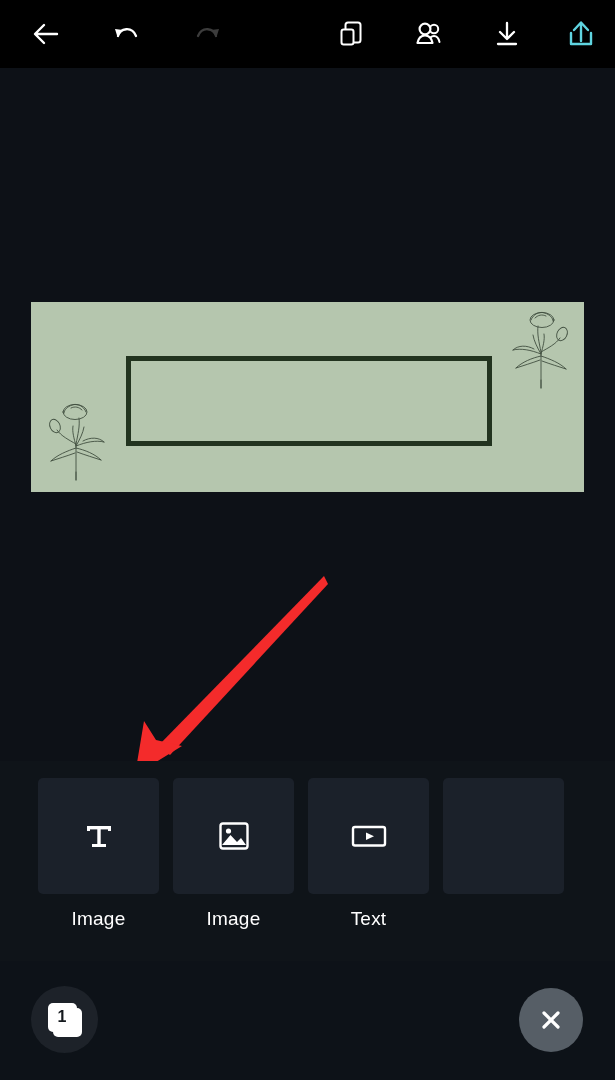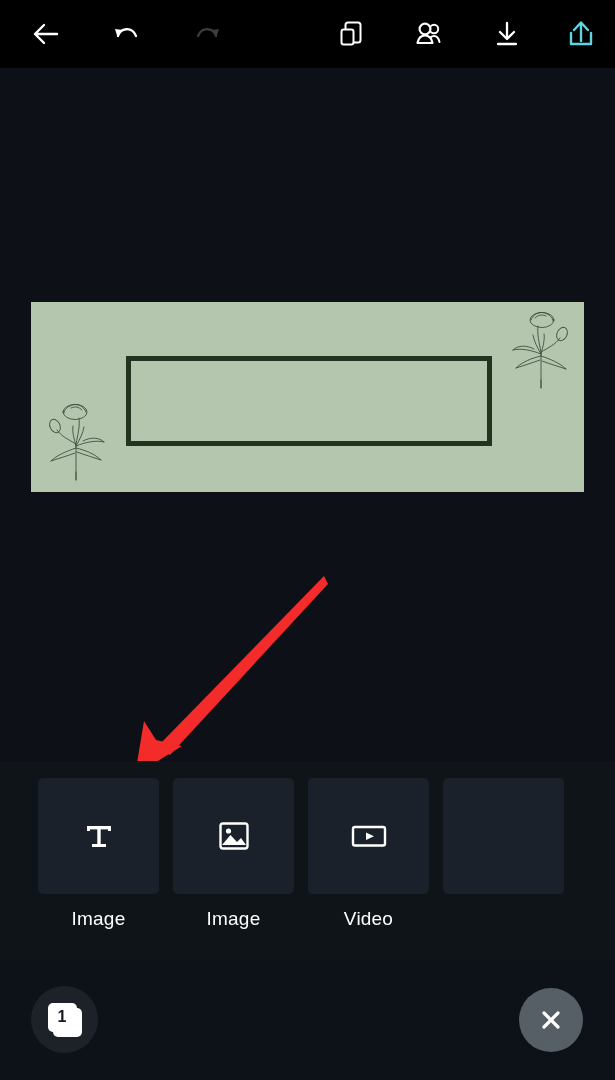--- a/index.html
+++ b/index.html
@@ -277,21 +277,21 @@
       <div class="tool-label">Image</div>
     </div>
 
     <div class="tool">
       <div class="tool-tile">
         <svg width="44" height="44" viewBox="0 0 44 44">
           <rect x="6" y="13" width="32" height="18.5" rx="2" fill="none" stroke="#ffffff" stroke-width="2.4"></rect>
           <path d="M19 18.5 L27 22.3 L19 26.1 Z" fill="#ffffff"></path>
         </svg>
       </div>
-      <div class="tool-label">Video</div>
+      <div class="tool-label">Text</div>
     </div>
 
 
     <div class="tool">
       <div class="tool-tile">
         
       </div>
 
     </div>
 

